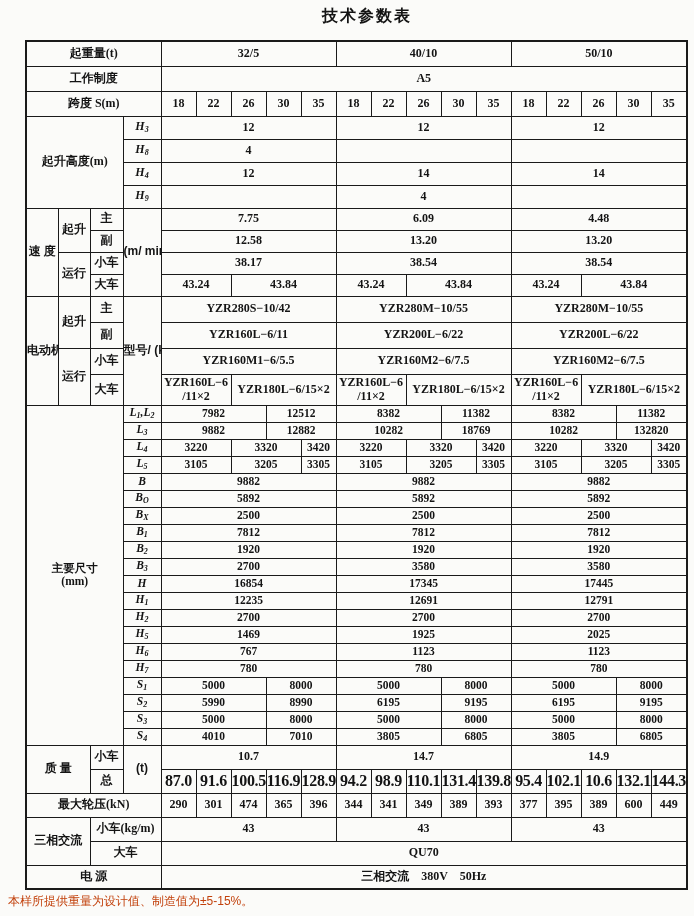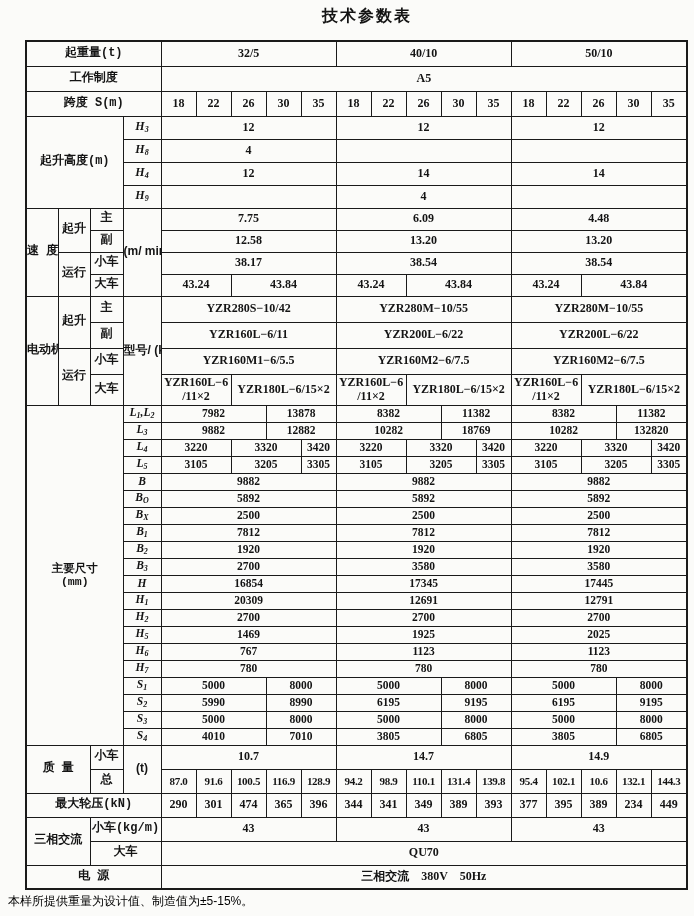--- a/index.html
+++ b/index.html
@@ -40,33 +40,33 @@
   }
   tr.r-top{height:25px}
   tr.r-h{height:23px}
   tr.r-spd{height:22px}
   tr.r-mot{height:26px}
   tr.r-mot2{height:31px}
   tr.r-dim{height:17px}
   tr.r-mass{height:24px}
   tr.r-bot{height:24px}
   tr.r-dim td{font-size:11.5px}
-  tr.r-mass td.vals, tr.r-bot td.vals{font-size:11px;letter-spacing:-0.3px}
-  td.lbl{font-family:Liberation Mono, monospace;font-size:12px;}
+  tr.r-mass td.vals, tr.r-bot td.vals{font-size:16px;letter-spacing:-0.3px}
+  td.lbl{font-family:Liberation Serif, serif;font-size:12px;}
   td.unit{font-family:"Liberation Sans","DejaVu Sans",sans-serif;font-size:12px;white-space:normal;line-height:1.3;}
   td.sub{font-style:italic;font-size:12px;}
   td sub{font-size:8px;vertical-align:-2px;font-style:italic;}
   td.ml{white-space:normal;line-height:1.2;}
   .footnote{
     position:absolute;
     left:8px;
     top:893px;
     font-size:12px;
     font-family:"Liberation Sans","DejaVu Sans",sans-serif;
-    color:#000000;
+    color:#c2410c;
   }
   .watermark{
     position:absolute;
     right:0px;
     top:916px;
     font-size:30px;
     font-weight:bold;
     font-style:italic;
     font-family:"Liberation Sans","DejaVu Sans",sans-serif;
     letter-spacing:0px;
@@ -213,21 +213,21 @@
         <td colspan="3">YZR180L−6/15×2</td>
         <td colspan="2" class="ml">YZR160L−6<br>/11×2</td>
         <td colspan="3">YZR180L−6/15×2</td>
         <td colspan="2" class="ml">YZR160L−6<br>/11×2</td>
         <td colspan="3">YZR180L−6/15×2</td>
       </tr>
       <tr class="r-dim">
         <td colspan="3" rowspan="20" class="lbl ml">主要尺寸<br>(mm)</td>
         <td class="sub">L<sub>1</sub>,L<sub>2</sub></td>
         <td colspan="3">7982</td>
-        <td colspan="2">13878</td>
+        <td colspan="2">12512</td>
         <td colspan="3">8382</td>
         <td colspan="2">11382</td>
         <td colspan="3">8382</td>
         <td colspan="2">11382</td>
       </tr>
       <tr class="r-dim">
         <td class="sub">L<sub>3</sub></td>
         <td colspan="3">9882</td>
         <td colspan="2">12882</td>
         <td colspan="3">10282</td>
@@ -296,21 +296,21 @@
         <td colspan="5">3580</td>
       </tr>
       <tr class="r-dim">
         <td class="sub">H</td>
         <td colspan="5">16854</td>
         <td colspan="5">17345</td>
         <td colspan="5">17445</td>
       </tr>
       <tr class="r-dim">
         <td class="sub">H<sub>1</sub></td>
-        <td colspan="5">20309</td>
+        <td colspan="5">12235</td>
         <td colspan="5">12691</td>
         <td colspan="5">12791</td>
       </tr>
       <tr class="r-dim">
         <td class="sub">H<sub>2</sub></td>
         <td colspan="5">2700</td>
         <td colspan="5">2700</td>
         <td colspan="5">2700</td>
       </tr>
       <tr class="r-dim">
@@ -401,21 +401,21 @@
         <td>365</td>
         <td>396</td>
         <td>344</td>
         <td>341</td>
         <td>349</td>
         <td>389</td>
         <td>393</td>
         <td>377</td>
         <td>395</td>
         <td>389</td>
-        <td>234</td>
+        <td>600</td>
         <td>449</td>
       </tr>
       <tr class="r-bot">
         <td colspan="2" rowspan="2" class="lbl">三相交流</td>
         <td colspan="2" class="lbl">小车(kg/m)</td>
         <td colspan="5">43</td>
         <td colspan="5">43</td>
         <td colspan="5">43</td>
       </tr>
       <tr class="r-bot">

